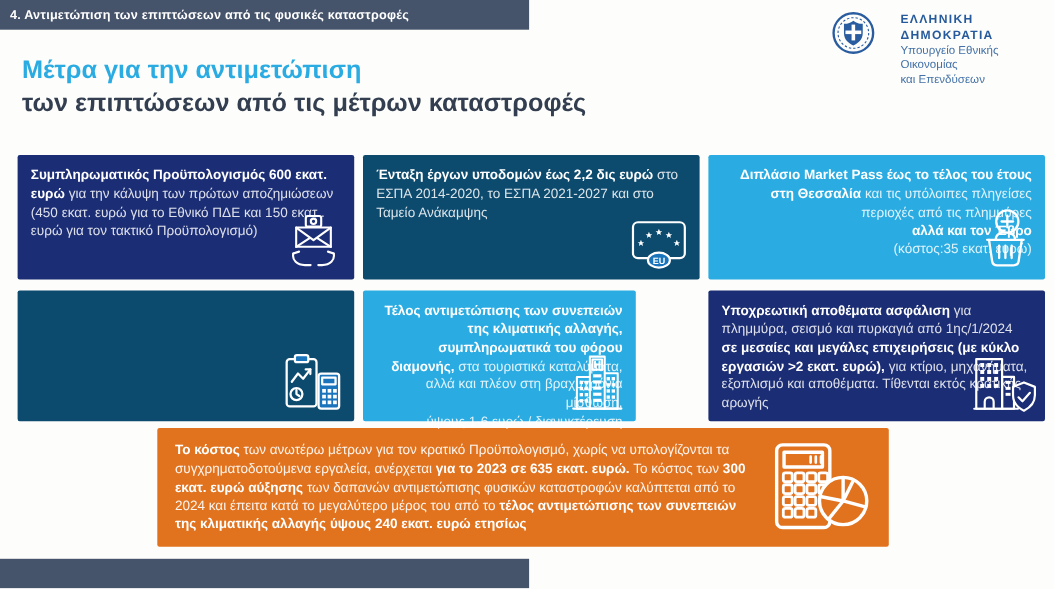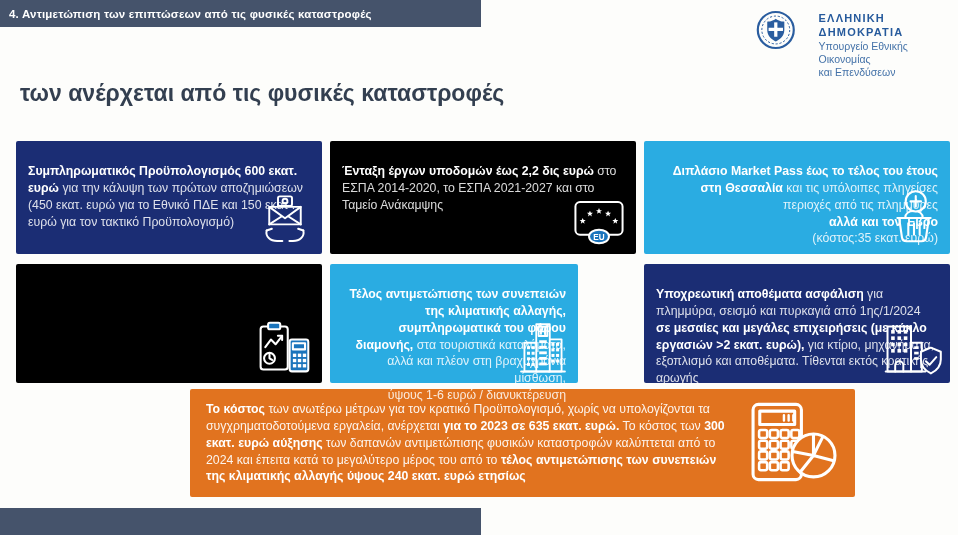--- a/index.html
+++ b/index.html
@@ -12,36 +12,36 @@
   .bottombar{top:508px;}
 
   .logo{position:absolute;left:756px;top:7px;display:flex;align-items:flex-start;gap:9px;}
   .logo-text{padding-top:5px;line-height:1.25;margin-left:14px;}
   .logo-title{color:#265a9c;font-size:11px;font-weight:bold;letter-spacing:1.2px;}
   .logo-sub{color:#4472a8;font-size:10.5px;}
 
   .title1{position:absolute;left:20px;top:50px;font-size:23px;font-weight:bold;color:#2aace2;}
   .title2{position:absolute;left:20px;top:80px;font-size:23px;font-weight:bold;color:#333f50;}
 
-  .card{position:absolute;box-sizing:border-box;padding:22px 12px;color:#ffffff;
+  .card{position:absolute;box-sizing:border-box;padding:10px 12px;color:#ffffff;
         font-size:12.3px;line-height:1.37;border-radius:2px;}
   .navy{background:#1b2d74;}
-  .blue{background:#000000;}
+  .blue{background:#0c4a6e;}
   .sky{background:#2aace2;text-align:right;}
   .orange{background:#e1731f;}
 
   .rich{white-space:pre-wrap;position:relative;z-index:2;}
   .rich span{color:rgba(255,255,255,.85);}
   .rich b{color:#ffffff;font-weight:bold;}
   .orange .rich span{color:rgba(255,255,255,.92);}
 
   .card-icon{position:absolute;z-index:1;}
   .icon-br{right:8px;bottom:6px;}
 
-  .summary{padding:12px 118px 12px 16px;margin-left:47px;}
+  .summary{padding:12px 118px 12px 16px;}
   .summary .card-icon{right:16px;top:11px;}
 </style>
 </head>
 <body>
 
 <div id="slide">
 
   <div class="slatebar topbar">
     <span class="topbar-label">4. Αντιμετώπιση των επιπτώσεων από τις φυσικές καταστροφές</span>
   </div>
@@ -54,21 +54,22 @@
       <rect x="20.2" y="13.5" width="3.6" height="16" fill="#ffffff"></rect>
       <rect x="14" y="19.5" width="16" height="3.6" fill="#ffffff"></rect>
     </svg>
     <div class="logo-text">
       <div class="logo-title">ΕΛΛΗΝΙΚΗ ΔΗΜΟΚΡΑΤΙΑ</div>
       <div class="logo-sub">Υπουργείο Εθνικής Οικονομίας</div>
       <div class="logo-sub">και Επενδύσεων</div>
     </div>
   </div>
 
-  <div class="title2">των ανέρχεται από τις φυσικές καταστροφές</div>
+  <div class="title1">Μέτρα για την αντιμετώπιση</div>
+  <div class="title2">των επιπτώσεων από τις μέτρων καταστροφές</div>
 
   <div class="card navy" style="left:16px;top:141px;width:306px;height:113px">
     <div class="rich" style="padding-right:4px"><b>Συμπληρωματικός Προϋπολογισμός 600 εκατ. ευρώ </b><span>για την κάλυψη των πρώτων αποζημιώσεων
 (450 εκατ. ευρώ για το Εθνικό ΠΔΕ και 150 εκατ . ευρώ για τον τακτικό Προϋπολογισμό)</span></div>
     <svg class="card-icon icon-br" width="58" height="56" viewBox="0 0 64 64" fill="none" stroke="#ffffff" stroke-width="2.2" stroke-linecap="round" stroke-linejoin="round">
       <rect x="24" y="5" width="16" height="11" rx="2"></rect>
       <circle cx="32" cy="10.5" r="2.8"></circle>
       <path d="M14 17 h36 v20 h-36 z" fill="#1b2d74"></path>
       <path d="M14 17 l18 13 l18 -13"></path>
       <path d="M14 37 l14 -9 M50 37 l-14 -9"></path>

